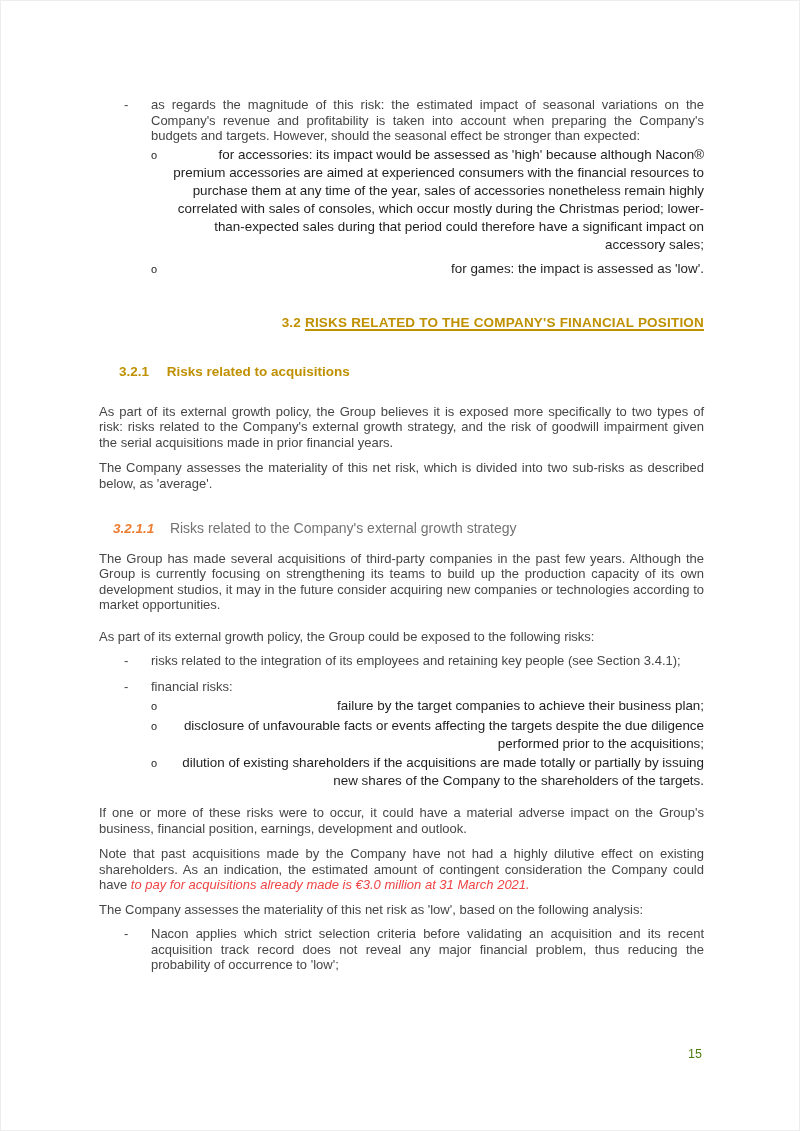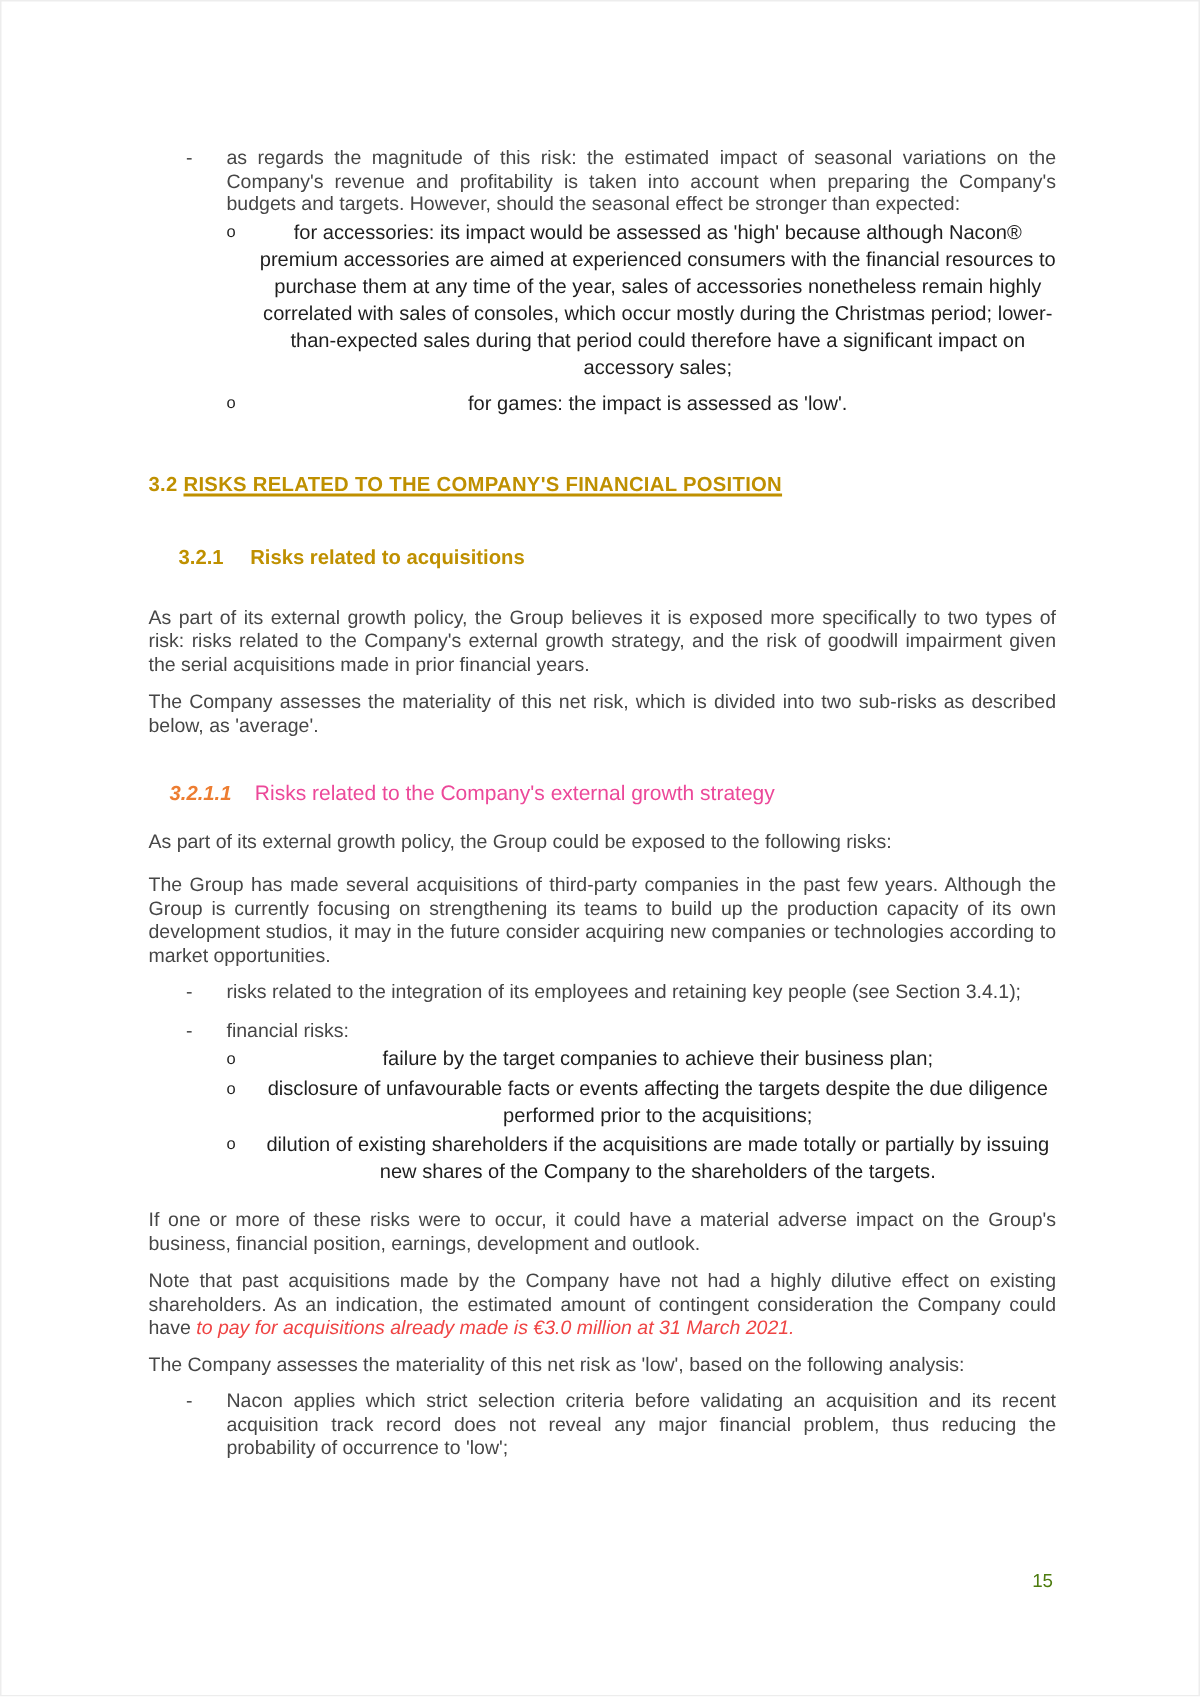--- a/index.html
+++ b/index.html
@@ -45,32 +45,34 @@
     color: #1e1e1e;
     margin-bottom: 6px;
   }
   .li2 > .marker {
     flex: 0 0 22px;
     font-size: 11px;
     line-height: 18px;
   }
   .li2 > .li-text {
     flex: 1;
-    text-align: center;
+    text-align: right;
   }
   
   .sublist-tight { margin-top: 3px; }
   .sublist-tight .li2 { line-height: 17.5px; margin-bottom: 2px; }
   
   .h32 {
     margin-top: 37px;
+    margin-left: 20px;
     font-size: 13.5px;
     font-weight: bold;
     color: #BF9000;
     letter-spacing: 0.2px;
+    text-align: right;
   }
   .h32 .h-num { display: inline-block; min-width: 19px; }
   .h32 .h-title {
     text-decoration: underline;
     text-decoration-thickness: 1.5px;
     text-underline-offset: 2px;
   }
   .h321 {
     margin-top: 34px;
     margin-left: 20px;
@@ -85,21 +87,21 @@
     font-size: 14px;
   }
   .h3211 .h-num {
     display: inline-block;
     min-width: 53px;
     font-size: 13.5px;
     font-weight: bold;
     font-style: italic;
     color: #ED7D31;
   }
-  .h3211 .h-title { color: #ec4899; text-align: center; }
+  .h3211 .h-title { color: #737373; text-align: center; }
   .note-ref {
     margin-top: 26px;
     letter-spacing: 0.5px;
     text-align: left;
   }
   .emphasis { color: #ef4444; font-style: italic; }
   .page-number {
     position: absolute;
     top: 1046px;
     right: 97px;
@@ -144,22 +146,22 @@
 
     <div class="para mt24">As part of its external growth policy, the Group believes it is exposed more specifically to two types of risk: risks related to the Company's external growth strategy, and the risk of goodwill impairment given the serial acquisitions made in prior financial years.</div>
     <div class="para">The Company assesses the materiality of this net risk, which is divided into two sub-risks as described below, as 'average'.</div>
 
     <div class="h3211">
       <span class="h-num">3.2.1.1</span>
       <span class="h-title">Risks related to the Company's external growth strategy</span>
     </div>
 
 
+    <div class="para mt14">The Group has made several acquisitions of third-party companies in the past few years. Although the Group is currently focusing on strengthening its teams to build up the production capacity of its own development studios, it may in the future consider acquiring new companies or technologies according to market opportunities.</div>
     <div class="para mt16">As part of its external growth policy, the Group could be exposed to the following risks:</div>
-    <div class="para mt14">The Group has made several acquisitions of third-party companies in the past few years. Although the Group is currently focusing on strengthening its teams to build up the production capacity of its own development studios, it may in the future consider acquiring new companies or technologies according to market opportunities.</div>
 
     <div class="li1 mt9">
       <span class="marker">-</span>
       <div class="li-text">risks related to the integration of its employees and retaining key people (see Section 3.4.1);</div>
     </div>
     <div class="li1" style="margin-top:10px;">
       <span class="marker">-</span>
       <div class="li-text">financial risks:</div>
     </div>
     <div class="sublist sublist-tight">

